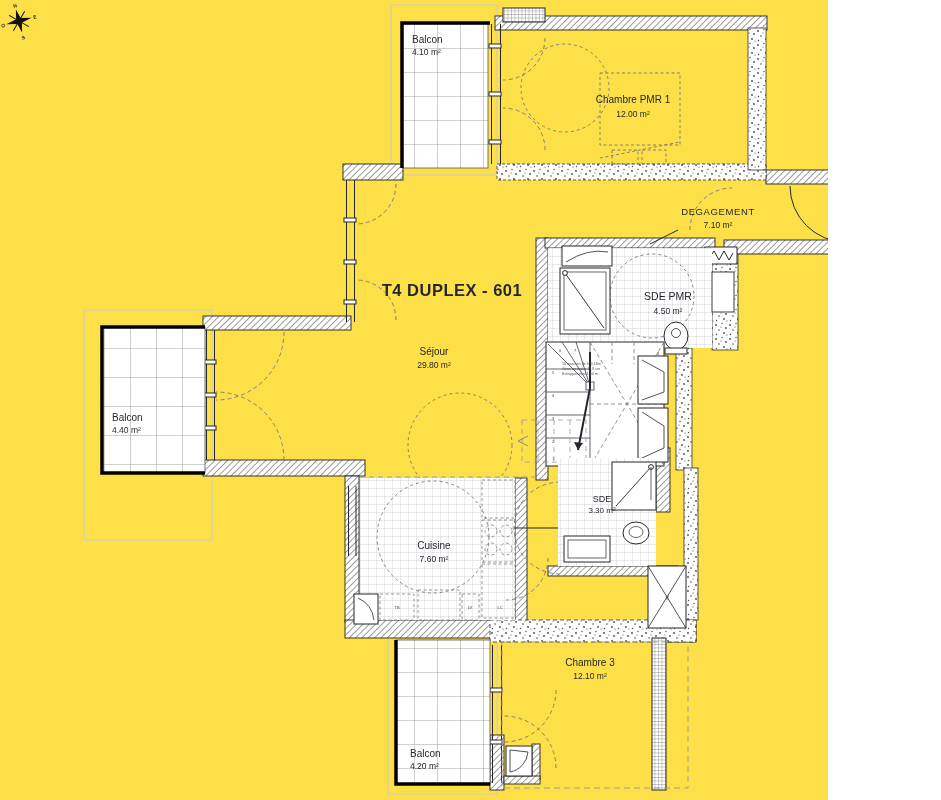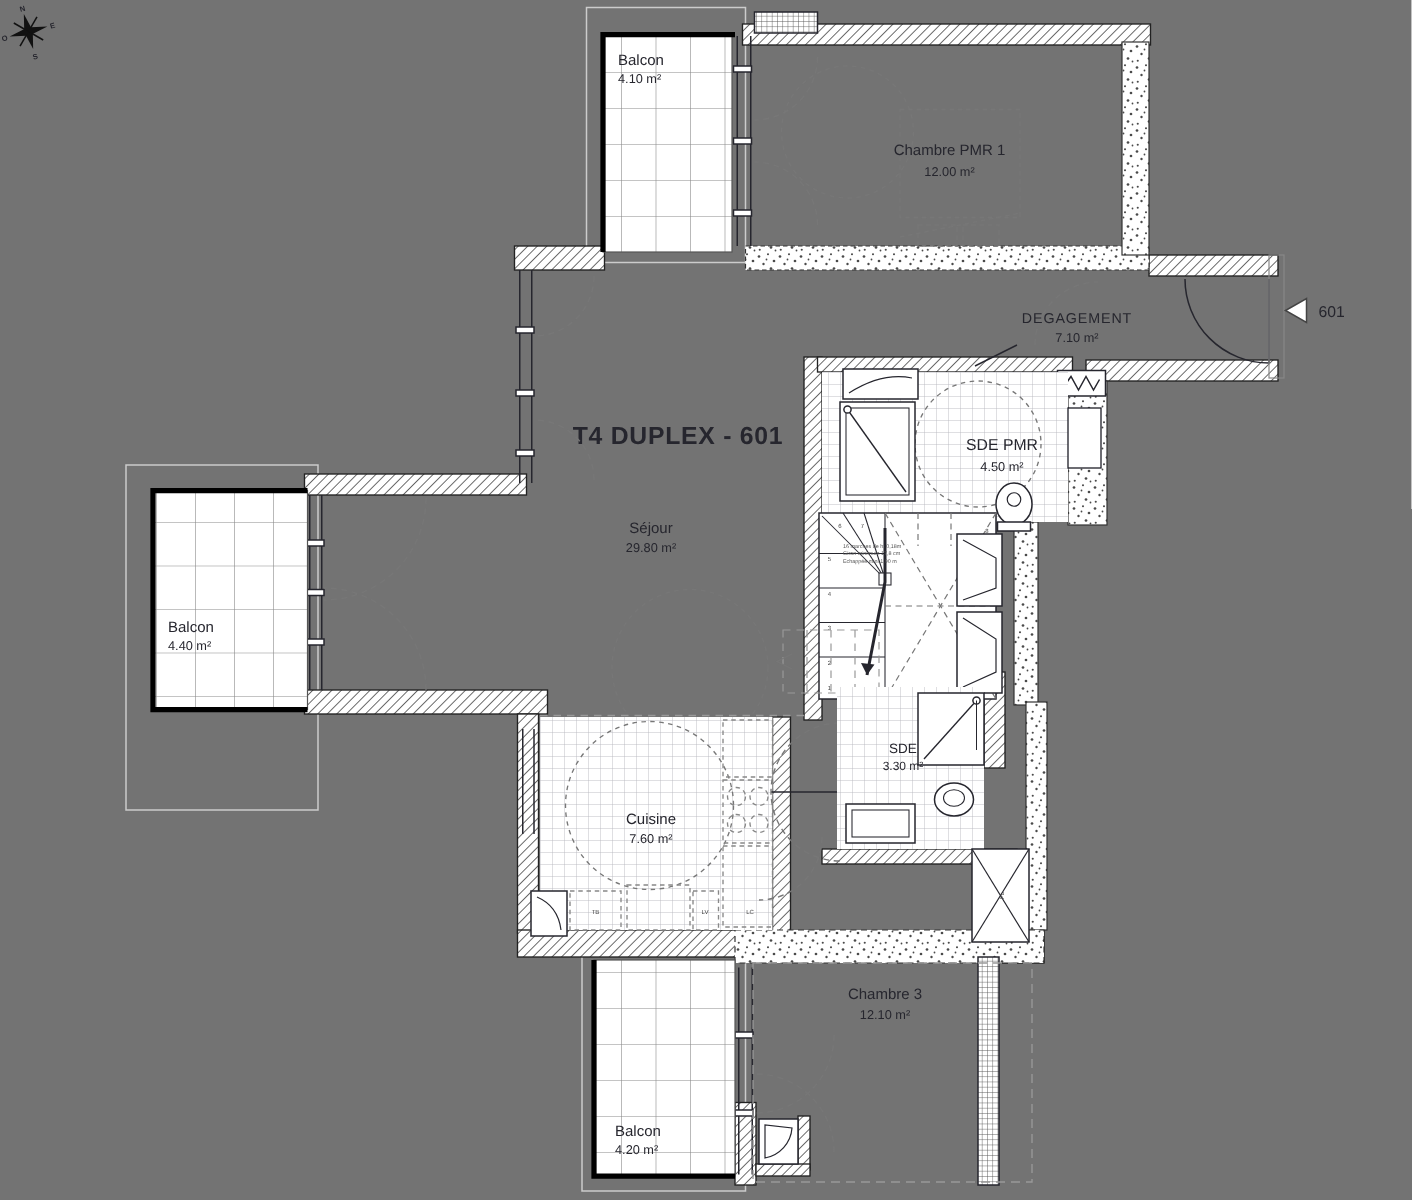--- a/index.html
+++ b/index.html
@@ -1,16 +1,16 @@
 <!DOCTYPE html>
 <html><head>
 <meta charset="utf-8">
 <style>
   html,body{margin:0;padding:0;background:#fff;}
-  .canvas{position:relative;width:941px;height:800px;background:#737373;overflow:hidden;
+  .canvas{position:relative;width:828px;height:800px;background:#fde047;overflow:hidden;
           font-family:"Liberation Sans","DejaVu Sans",sans-serif;}
   svg text{font-family:"Liberation Sans","DejaVu Sans",sans-serif;fill:#26262e;}
   .room-name{font-size:10px;}
   .room-area{font-size:8.5px;}
   .plan-title{font-size:16.5px;font-weight:bold;letter-spacing:.5px;}
   .tiny{font-size:4px;fill:#444;}
   .micro{font-size:3.6px;fill:#555;}
   .tag{font-size:10.5px;}
   .compass-letter{font-size:5px;font-weight:bold;}
 </style>

